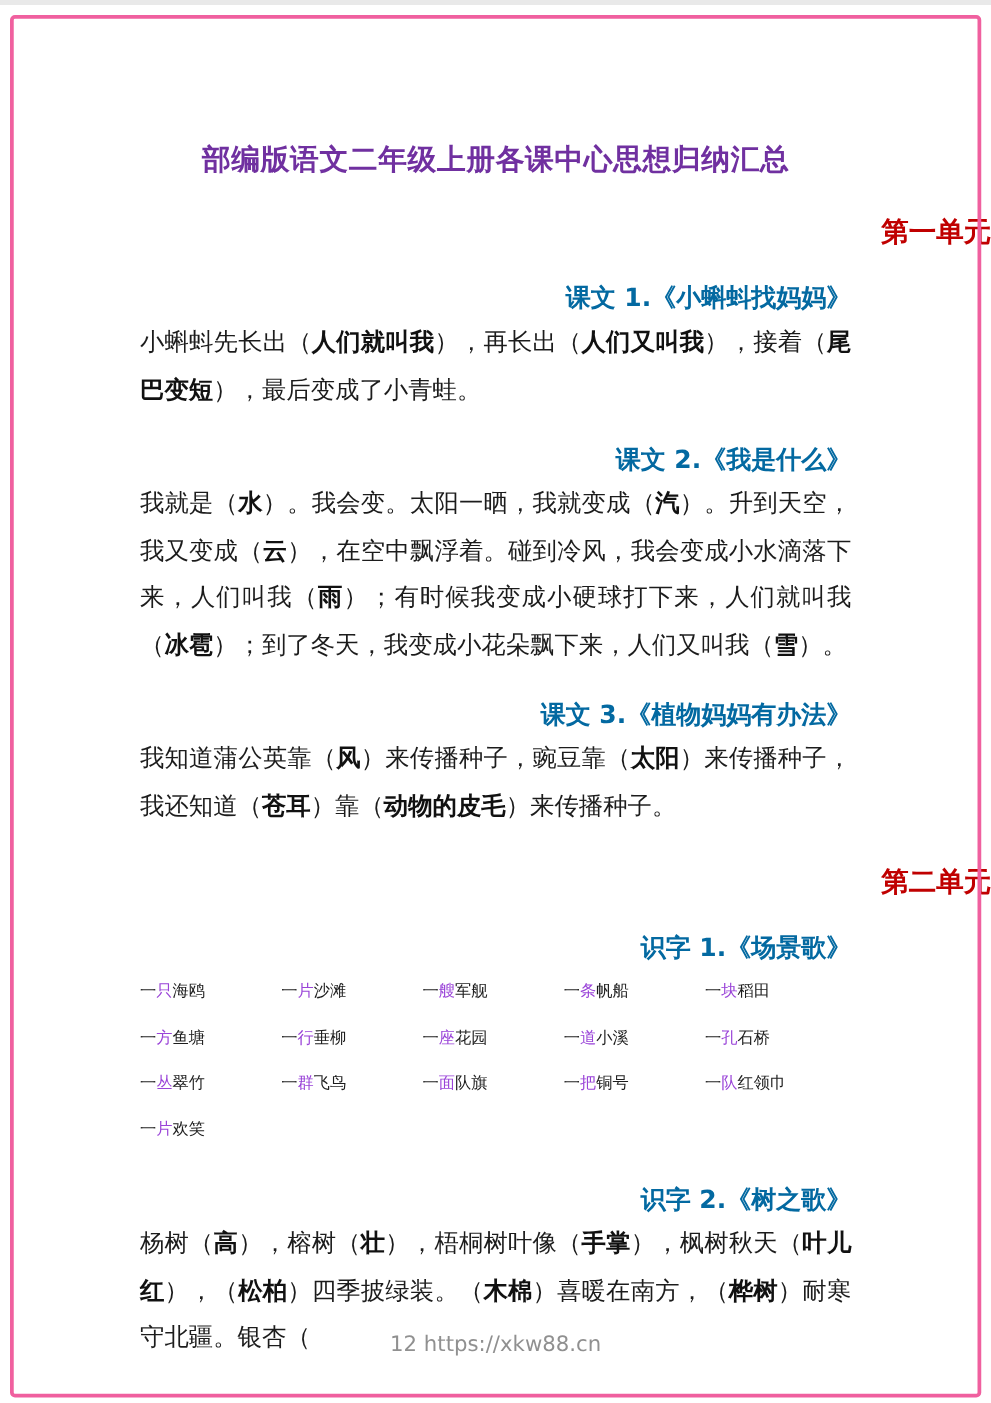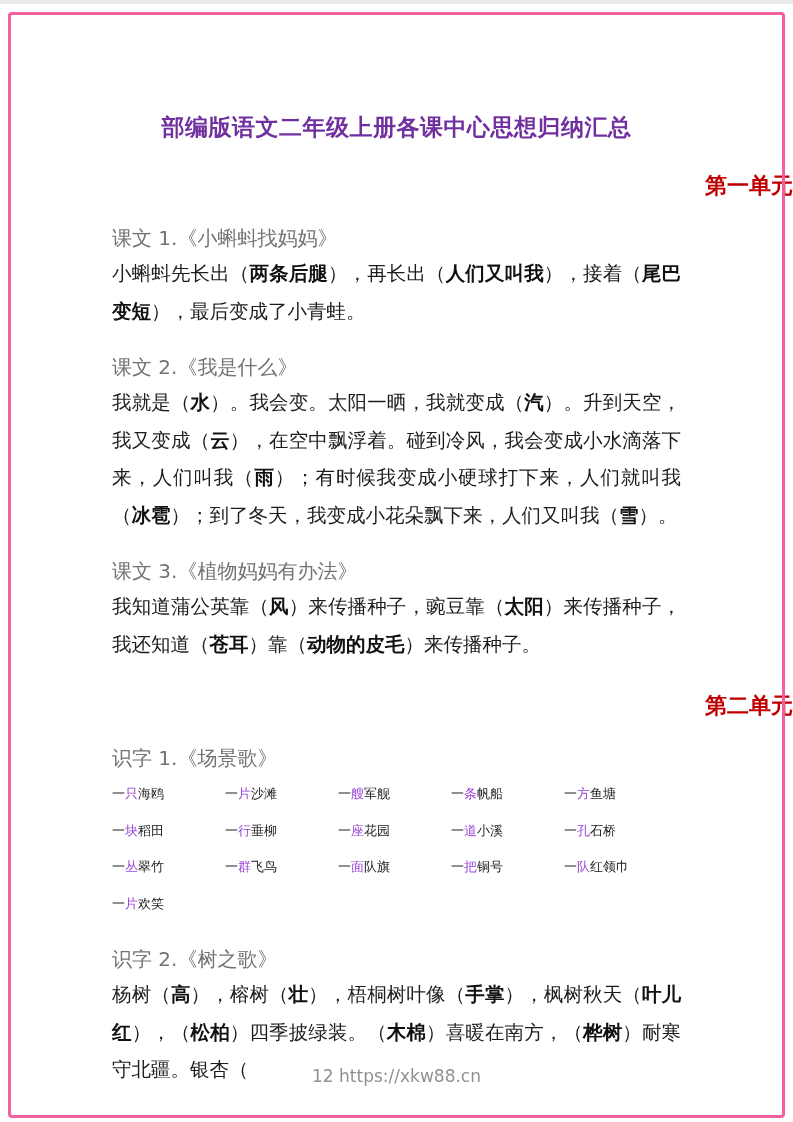--- a/index.html
+++ b/index.html
@@ -17,21 +17,21 @@
     margin-top:108px; text-align:center;
     font-size:23px; font-weight:bold; color:#7030a0; letter-spacing:0.5px;
   }
   .doc-body { padding:0 112px; }
   .unit-heading {
     margin:28px -112px 8px; text-align:right;
     font-size:22px; font-weight:bold; color:#c00000;
   }
   .lesson-heading {
     margin:24px 0 3px;
-    font-size:20px; font-weight:normal; color:#737373;
+    font-size:20px; font-weight:bold; color:#0369a1;text-align:right;
   }
   .para {
     font-size:19.5px; line-height:37.5px; color:#1c1c1c;
     text-align:justify;
   }
   .seg-b { font-weight:bold; color:#111; }
   .seg-r {
     color:#e03a31; text-decoration:underline;
     text-underline-offset:5px; text-decoration-thickness:1.5px;
   }
@@ -49,34 +49,34 @@
 </style>
 </head>
 <body>
 
 <div class="page">
   <div class="page-frame"></div>
   <div class="doc-title">部编版语文二年级上册各课中心思想归纳汇总</div>
   <div class="doc-body">
       <div class="unit-heading">第一单元</div>
       <div class="lesson-heading">课文 1.《小蝌蚪找妈妈》</div>
-      <p class="para"><span class="seg-p">小蝌蚪先长出（</span><span class="seg-b">两条后腿</span><span class="seg-p">），再长出（</span><span class="seg-b">人们又叫我</span><span class="seg-p">），接着（</span><span class="seg-b">尾巴变短</span><span class="seg-p">），最后变成了小青蛙。</span></p>
+      <p class="para"><span class="seg-p">小蝌蚪先长出（</span><span class="seg-b">人们就叫我</span><span class="seg-p">），再长出（</span><span class="seg-b">人们又叫我</span><span class="seg-p">），接着（</span><span class="seg-b">尾巴变短</span><span class="seg-p">），最后变成了小青蛙。</span></p>
       <div class="lesson-heading">课文 2.《我是什么》</div>
       <p class="para"><span class="seg-p">我就是（</span><span class="seg-b">水</span><span class="seg-p">）。我会变。太阳一晒，我就变成（</span><span class="seg-b">汽</span><span class="seg-p">）。升到天空，我又变成（</span><span class="seg-b">云</span><span class="seg-p">），在空中飘浮着。碰到冷风，我会变成小水滴落下来，人们叫我（</span><span class="seg-b">雨</span><span class="seg-p">）；有时候我变成小硬球打下来，人们就叫我（</span><span class="seg-b">冰雹</span><span class="seg-p">）；到了冬天，我变成小花朵飘下来，人们又叫我（</span><span class="seg-b">雪</span><span class="seg-p">）。</span></p>
       <div class="lesson-heading">课文 3.《植物妈妈有办法》</div>
       <p class="para"><span class="seg-p">我知道蒲公英靠（</span><span class="seg-b">风</span><span class="seg-p">）来传播种子，豌豆靠（</span><span class="seg-b">太阳</span><span class="seg-p">）来传播种子，我还知道（</span><span class="seg-b">苍耳</span><span class="seg-p">）靠（</span><span class="seg-b">动物的皮毛</span><span class="seg-p">）来传播种子。</span></p>
       <div class="unit-heading">第二单元</div>
       <div class="lesson-heading">识字 1.《场景歌》</div>
       <div class="word-grid">
         <span class="word-item">一<i class="measure">只</i>海鸥</span>
         <span class="word-item">一<i class="measure">片</i>沙滩</span>
         <span class="word-item">一<i class="measure">艘</i>军舰</span>
         <span class="word-item">一<i class="measure">条</i>帆船</span>
+        <span class="word-item">一<i class="measure">块</i>稻田</span>
         <span class="word-item">一<i class="measure">方</i>鱼塘</span>
-        <span class="word-item">一<i class="measure">块</i>稻田</span>
         <span class="word-item">一<i class="measure">行</i>垂柳</span>
         <span class="word-item">一<i class="measure">座</i>花园</span>
         <span class="word-item">一<i class="measure">道</i>小溪</span>
         <span class="word-item">一<i class="measure">孔</i>石桥</span>
         <span class="word-item">一<i class="measure">丛</i>翠竹</span>
         <span class="word-item">一<i class="measure">群</i>飞鸟</span>
         <span class="word-item">一<i class="measure">面</i>队旗</span>
         <span class="word-item">一<i class="measure">把</i>铜号</span>
         <span class="word-item">一<i class="measure">队</i>红领巾</span>
         <span class="word-item">一<i class="measure">片</i>欢笑</span>

